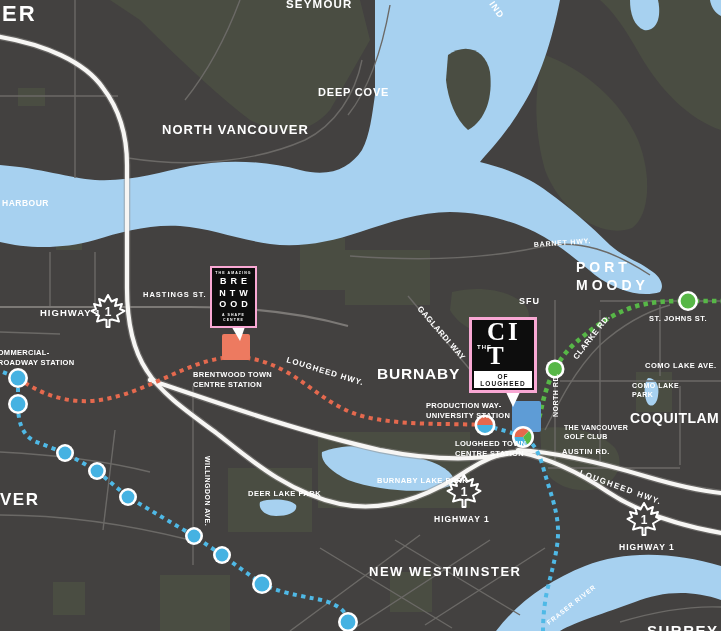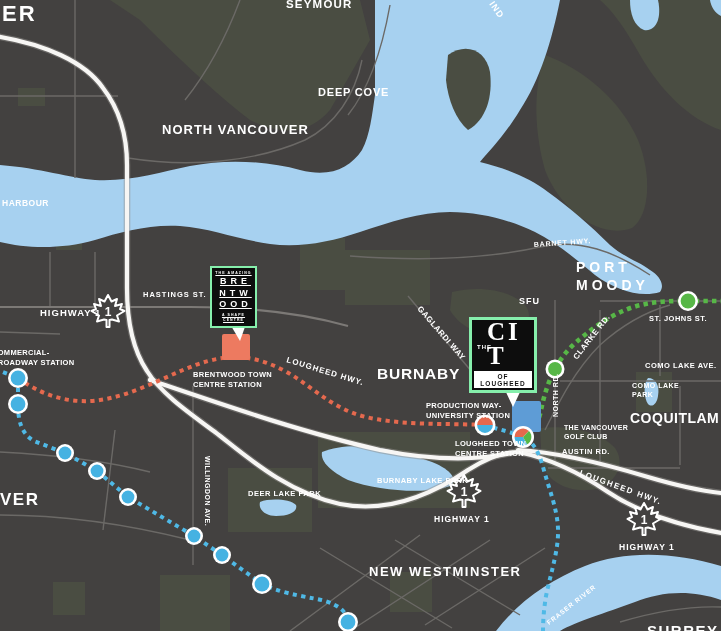--- a/index.html
+++ b/index.html
@@ -22,21 +22,21 @@
   .st-green{fill:var(--green-line,#57B747)}
   .sec-orange{fill:var(--orange-line,#E5694E)}
   .sec-blue{fill:var(--blue-station,#45B2E2)}
   .sec-green{fill:var(--green-line,#57B747)}
   .leaf{fill:var(--background,#434140);stroke:#fff;stroke-width:2;stroke-linejoin:round}
   .leaf-num{fill:#fff;font-weight:bold;font-family:"Liberation Sans",sans-serif}
   .marker-brentwood{fill:var(--marker-brentwood,#ED7A60)}
   .marker-lougheed{fill:var(--marker-lougheed,#5E9CD6)}
   .pointer{fill:#fff}
   .logo{position:absolute;box-sizing:border-box;background:var(--logo-bg,#0D0D0D);
-        border:2px solid #86efac;color:#fff;font-weight:bold;text-align:center;text-decoration:underline;}
+        border:2px solid #f9a8d4;color:#fff;font-weight:bold;text-align:center;}
   .brentwood{left:210px;top:266px;width:47px;height:62px;padding-top:3px}
   .bw-tiny{font-size:3.5px;letter-spacing:1.1px;line-height:5px}
   .bw-row{font-size:9px;letter-spacing:4px;line-height:11.5px;padding-left:4px}
   .bw-bot{margin-top:2px}
   .cityl{left:469px;top:317px;width:68px;height:76px;border-width:3px}
   .cl-the{position:absolute;left:5px;top:24px;font-size:6px;letter-spacing:1px}
   .cl-city{position:absolute;left:15px;top:0px;width:40px;font-size:25px;line-height:24px;
            letter-spacing:3px;word-break:break-all;text-align:left;
            font-family:"Liberation Serif",serif;font-weight:bold}
   .cl-sub{position:absolute;left:2px;right:2px;bottom:2px;background:#fff;color:#111;

